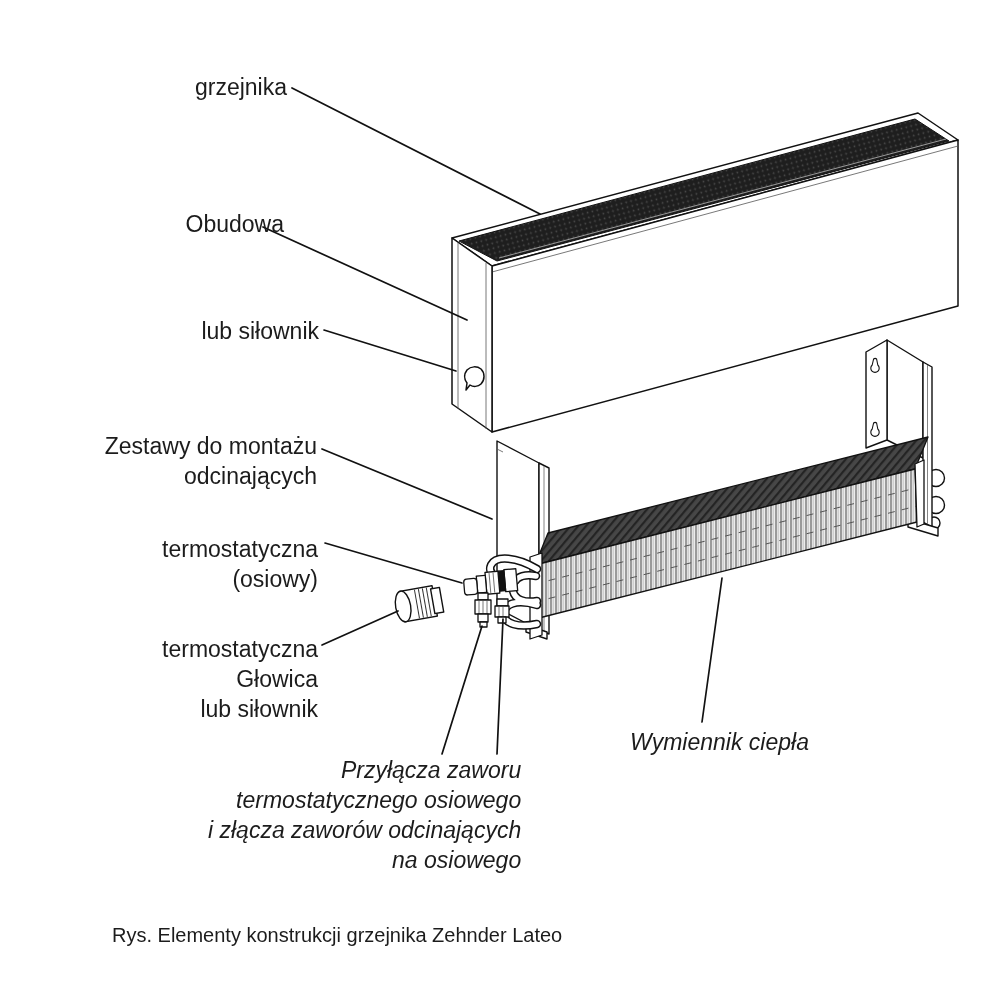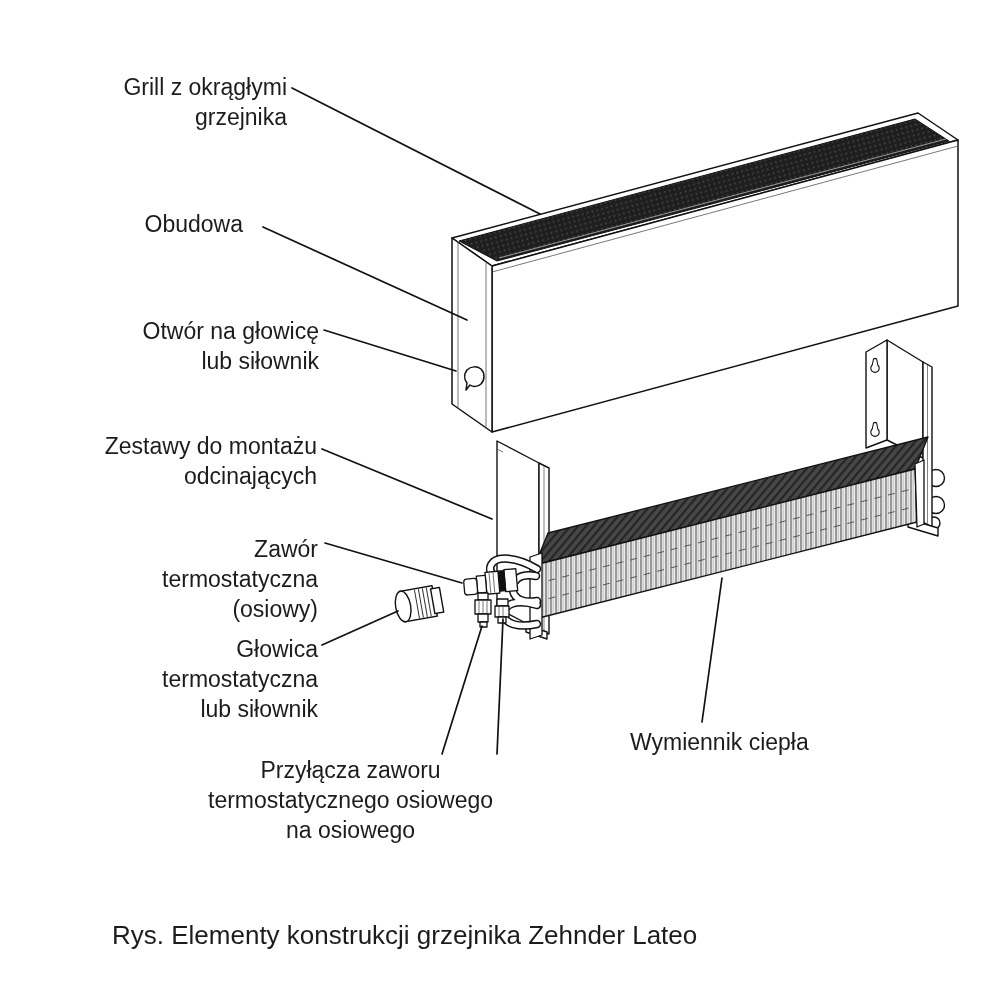--- a/index.html
+++ b/index.html
@@ -1,23 +1,23 @@
 <!DOCTYPE html>
 <html><head>
 <meta charset="utf-8">
 <style>
   html,body{margin:0;padding:0;background:#ffffff;}
   .stage{position:relative;width:1000px;height:1000px;background:#fff;overflow:hidden;
          font-family:"Liberation Sans", sans-serif;color:#1c1c1c;}
   .stage svg{position:absolute;left:0;top:0;}
   .lbl{position:absolute;font-size:23px;line-height:30px;white-space:nowrap;}
   .lbl.r{text-align:right;}
-  .lbl.l{text-align:center;}
+  .lbl.l{text-align:right;font-style:italic;}
   .lbl span{display:block;}
-  .caption{position:absolute;font-size:26px;line-height:30px;white-space:nowrap;}
+  .caption{position:absolute;font-size:20px;line-height:30px;white-space:nowrap;}
 </style>
 </head>
 <body>
 
 <div class="stage">
 
 <svg width="1000" height="1000" viewBox="0 0 1000 1000">
   <defs>
     <pattern id="grillP" width="5" height="5" patternUnits="userSpaceOnUse" patternTransform="rotate(-15)">
       <rect width="5" height="5" fill="#1e1e1e"></rect>
@@ -126,53 +126,51 @@
     <line x1="322" y1="449" x2="492" y2="519"></line>
     <line x1="325" y1="543" x2="462" y2="583"></line>
     <line x1="322" y1="645" x2="398" y2="611"></line>
     <line x1="442" y1="754" x2="482" y2="626"></line>
     <line x1="497" y1="754" x2="503" y2="619"></line>
     <line x1="702" y1="722" x2="722" y2="578"></line>
   </g>
 </svg>
 
 <div class="lbl r" style="right:713px;top:72px;">
-  <span>Grill z okrągłymi</span>
   <span>grzejnika</span>
 </div>
 
-<div class="lbl r" style="right:757px;top:209px;">
+<div class="lbl r" style="right:716px;top:209px;">
   <span>Obudowa</span>
 </div>
 
 <div class="lbl r" style="right:681px;top:316px;">
-  <span>Otwór na głowicę</span>
   <span>lub siłownik</span>
 </div>
 
 <div class="lbl r" style="right:683px;top:431px;">
   <span>Zestawy do montażu</span>
   <span>odcinających</span>
 </div>
 
 <div class="lbl r" style="right:682px;top:534px;">
-  <span>Zawór</span>
   <span>termostatyczna</span>
   <span>(osiowy)</span>
 </div>
 
 <div class="lbl r" style="right:682px;top:634px;">
+  <span>termostatyczna</span>
   <span>Głowica</span>
-  <span>termostatyczna</span>
   <span>lub siłownik</span>
 </div>
 
 <div class="lbl l" style="left:208px;top:755px;">
   <span>Przyłącza zaworu</span>
   <span>termostatycznego osiowego</span>
+  <span>i złącza zaworów odcinających</span>
   <span>na osiowego</span>
 </div>
 
 <div class="lbl l" style="left:630px;top:727px;">
   <span>Wymiennik ciepła</span>
 </div>
 
 <div class="caption" style="left:112px;top:920px;">Rys. Elementy konstrukcji grzejnika Zehnder Lateo</div>
 
 </div>

